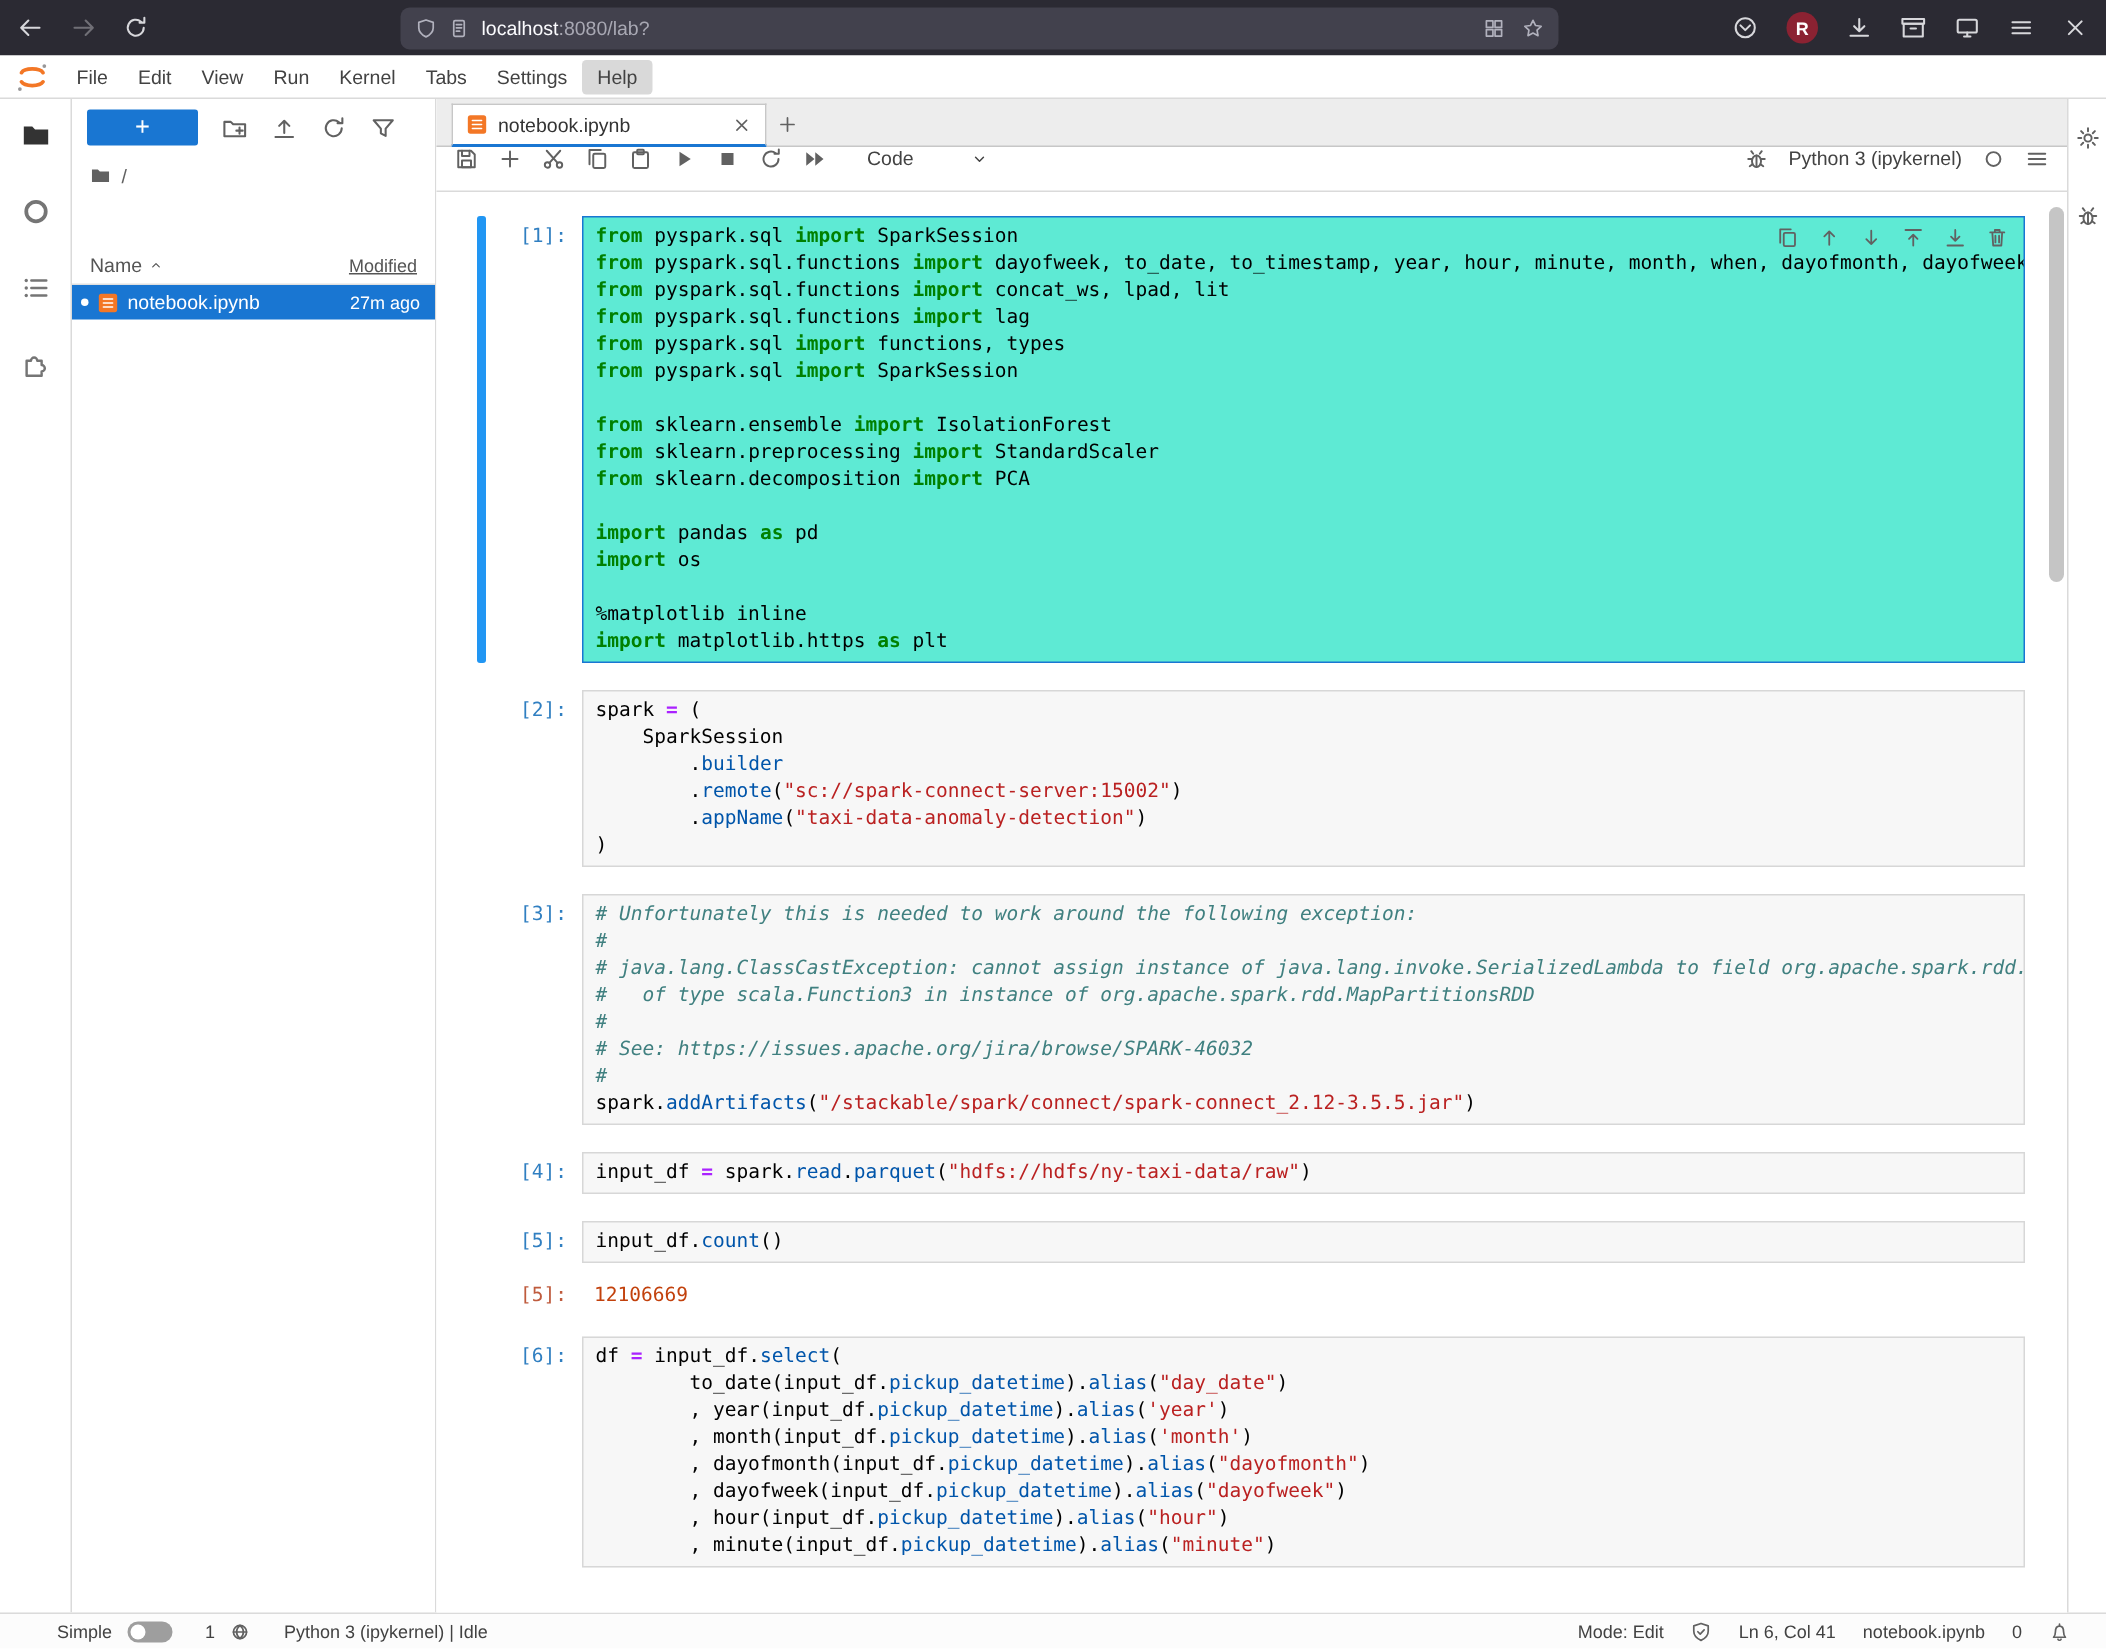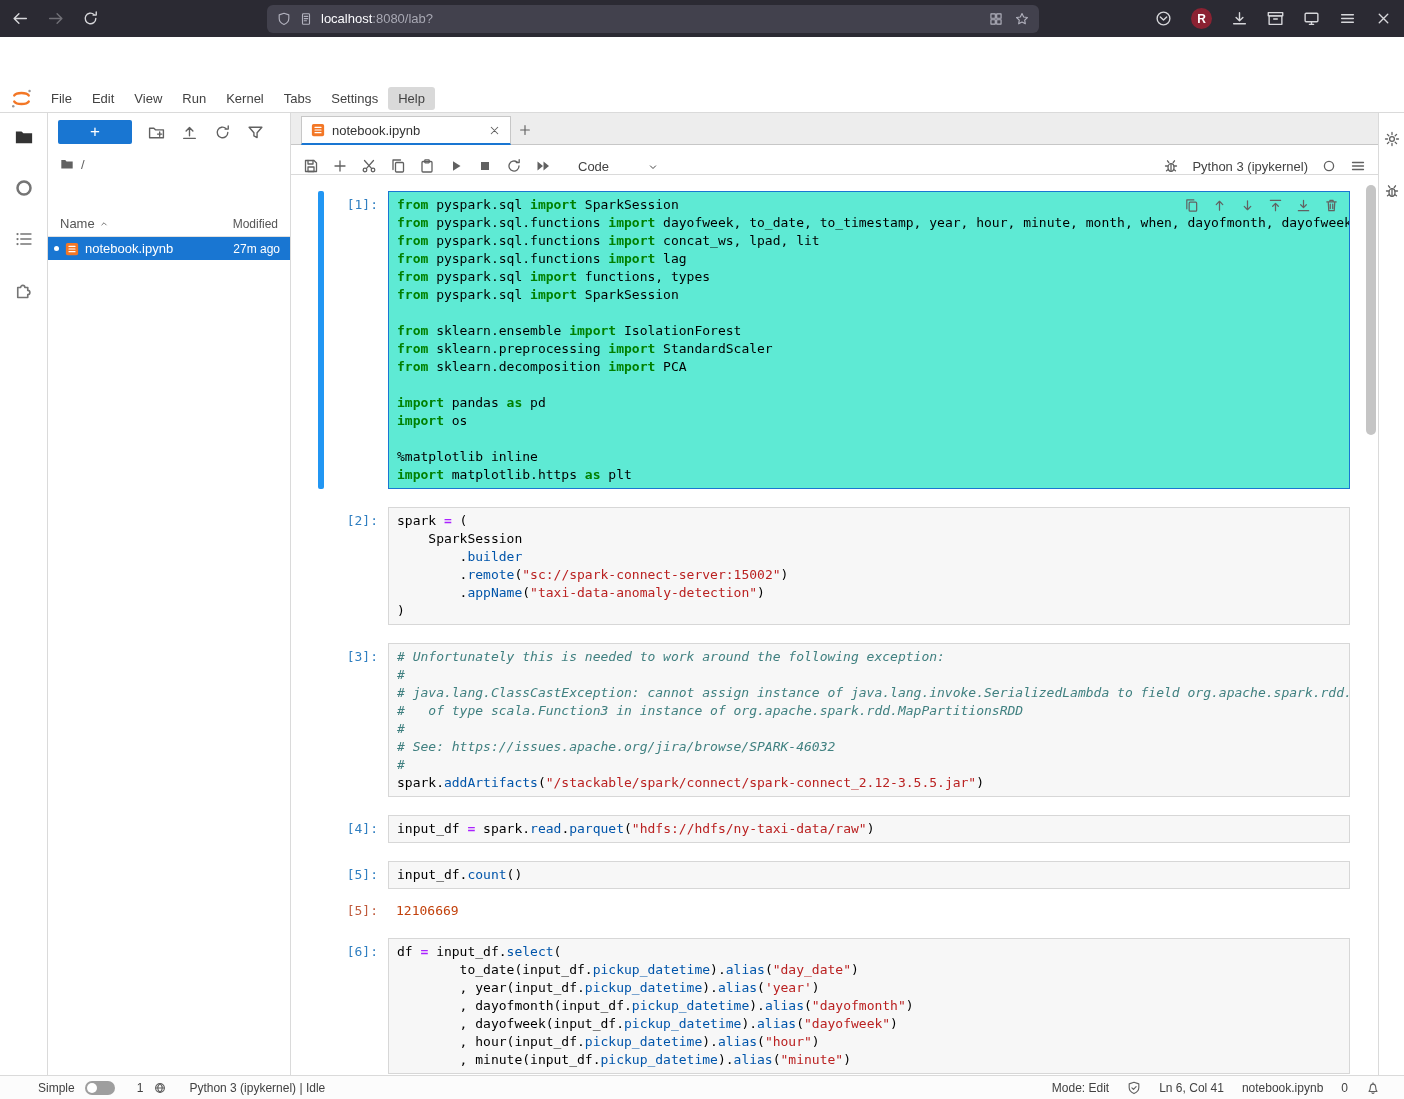--- a/index.html
+++ b/index.html
@@ -20,21 +20,21 @@
   .url-text { color:#fbfbfe; }
   .url-rest { color:#a8a8b3; }
   #urlbar .spacer { flex:1; }
   #chrome .right { margin-left:auto; gap:19px; }
   #avatar { width:21px; height:21px; border-radius:50%; background:#8b2232; color:#fff;
             font-size:12px; font-weight:bold; display:flex; align-items:center; justify-content:center; }
 
   
   #jl { height:1062px; display:flex; flex-direction:column; background:#fff; }
   #menubar { height:29px; display:flex; align-items:center; padding-left:10px;
-             border-bottom:1px solid #dadada; font-size:13px; color:#424242;margin-top:47px; }
+             border-bottom:1px solid #dadada; font-size:13px; color:#424242; }
   #jl-logo { width:23px; height:23px; margin-right:8px; display:inline-flex; }
   .menu-item { padding:4px 10px; border-radius:3px; cursor:default; }
   .menu-item.hl { background:#d9d9d9; }
 
   #jl-body { flex:1; display:flex; min-height:0; }
 
   
   #activity-left { width:48px; border-right:1px solid #dadada; display:flex; flex-direction:column;
                    align-items:center; padding-top:14px; gap:31px; color:#757575; }
   #activity-left .icon { width:20px; height:20px; }
@@ -44,42 +44,42 @@
   #filebrowser { width:243px; border-right:1px solid #dadada; font-size:13px; color:#424242; }
   .fb-toolbar { height:38px; display:flex; align-items:center; padding:0 10px; gap:16px; color:#616161; }
   .fb-toolbar .icon { width:17px; height:17px; }
   #new-btn { width:74px; height:24px; background:#1976d2; border:none; border-radius:2px; color:#fff;
              font-size:17px; line-height:20px; display:flex; align-items:center; justify-content:center; }
   .fb-crumbs { height:26px; display:flex; align-items:center; gap:7px; padding:0 12px; color:#616161; }
   .fb-crumbs .icon { width:14px; height:14px; }
   .fb-header { height:26px; display:flex; align-items:center; padding:0 12px; gap:4px;
                border-bottom:1px solid #e0e0e0; color:#555;margin-top:34px; }
   .fb-header .icon { width:10px; height:10px; }
-  .fb-header .mod { margin-left:auto; font-size:12px; }
+  .fb-header .mod { margin-left:auto; font-size:12px;text-decoration:underline; }
   .fb-item { height:23px; background:#1976d2; color:#fff; display:flex; align-items:center;
              gap:6px; padding:0 6px; }
   .fb-item .dot { width:5px; height:5px; border-radius:50%; background:#fff; flex:none; }
   .fb-item .icon { width:14px; height:14px; }
   .fb-item .fname { flex:1; white-space:nowrap; overflow:hidden; }
   .fb-item .fmod { font-size:12px; padding-right:4px; }
 
   
   #main { flex:1; display:flex; flex-direction:column; min-width:0; background:#fff; }
   #tabbar { height:32px; background:#ededed; border-bottom:1px solid #c7c7c7; display:flex;
             align-items:flex-end; padding-left:10px; }
   .tab { width:210px; height:29px; margin-bottom:-1px; background:#fff; border:1px solid #c7c7c7;
          border-bottom:2px solid #1976d2; display:flex; align-items:center; gap:7px; padding:0 9px;
          font-size:13px; color:#333; }
   .tab .icon { width:14px; height:14px; }
   .tab .close { margin-left:auto; width:13px; height:13px; color:#616161; }
   .addtab { width:28px; height:28px; display:flex; align-items:center; justify-content:center;
             color:#616161; }
   .addtab .icon { width:14px; height:14px; }
 
-  #nbtoolbar { height:30px; border-bottom:1px solid #dadada; display:flex; align-items:flex-end;
+  #nbtoolbar { height:30px; border-bottom:1px solid #dadada; display:flex; align-items:flex-start;
                padding:0 12px; gap:13px; color:#616161; background:#fff; }
   #nbtoolbar .icon { width:16px; height:16px; }
   #celltype { display:flex; align-items:center; gap:38px; margin-left:14px; color:#424242;
               font-size:13px; }
   #celltype .icon { width:12px; height:12px; }
   #nbtoolbar .spacer { flex:1; }
   #kernel-name { font-size:13px; color:#424242; }
 
   
   #nbcontent { flex:1; overflow:hidden; position:relative; padding-top:16px; background:#fff; }
@@ -550,20 +550,21 @@
                 </div>
               </div>
               <div class="cellwrap">
                 <div class="cellrow">
                   <div class="collapser"></div>
                   <div class="prompt">[6]:</div>
                   <div class="editor">
                     <div class="line"><span class="tk-p">df </span><span class="tk-op">=</span><span class="tk-p"> input_df.</span><span class="tk-prop">select</span><span class="tk-p">(</span></div>
                     <div class="line"><span class="tk-p">        to_date(input_df.</span><span class="tk-prop">pickup_datetime</span><span class="tk-p">).</span><span class="tk-prop">alias</span><span class="tk-p">(</span><span class="tk-str">"day_date"</span><span class="tk-p">)</span></div>
                     <div class="line"><span class="tk-p">        , year(input_df.</span><span class="tk-prop">pickup_datetime</span><span class="tk-p">).</span><span class="tk-prop">alias</span><span class="tk-p">(</span><span class="tk-str">'year'</span><span class="tk-p">)</span></div>
+                    <div class="line"><span class="tk-p">        , month(input_df.</span><span class="tk-prop">pickup_datetime</span><span class="tk-p">).</span><span class="tk-prop">alias</span><span class="tk-p">(</span><span class="tk-str">'month'</span><span class="tk-p">)</span></div>
                     <div class="line"><span class="tk-p">        , dayofmonth(input_df.</span><span class="tk-prop">pickup_datetime</span><span class="tk-p">).</span><span class="tk-prop">alias</span><span class="tk-p">(</span><span class="tk-str">"dayofmonth"</span><span class="tk-p">)</span></div>
                     <div class="line"><span class="tk-p">        , dayofweek(input_df.</span><span class="tk-prop">pickup_datetime</span><span class="tk-p">).</span><span class="tk-prop">alias</span><span class="tk-p">(</span><span class="tk-str">"dayofweek"</span><span class="tk-p">)</span></div>
                     <div class="line"><span class="tk-p">        , hour(input_df.</span><span class="tk-prop">pickup_datetime</span><span class="tk-p">).</span><span class="tk-prop">alias</span><span class="tk-p">(</span><span class="tk-str">"hour"</span><span class="tk-p">)</span></div>
                     <div class="line"><span class="tk-p">        , minute(input_df.</span><span class="tk-prop">pickup_datetime</span><span class="tk-p">).</span><span class="tk-prop">alias</span><span class="tk-p">(</span><span class="tk-str">"minute"</span><span class="tk-p">)</span></div>
                   </div>
                 </div>
               </div>
             </div>
           <div id="nbscroll-track"></div>
           <div id="nbscroll-thumb"></div>

